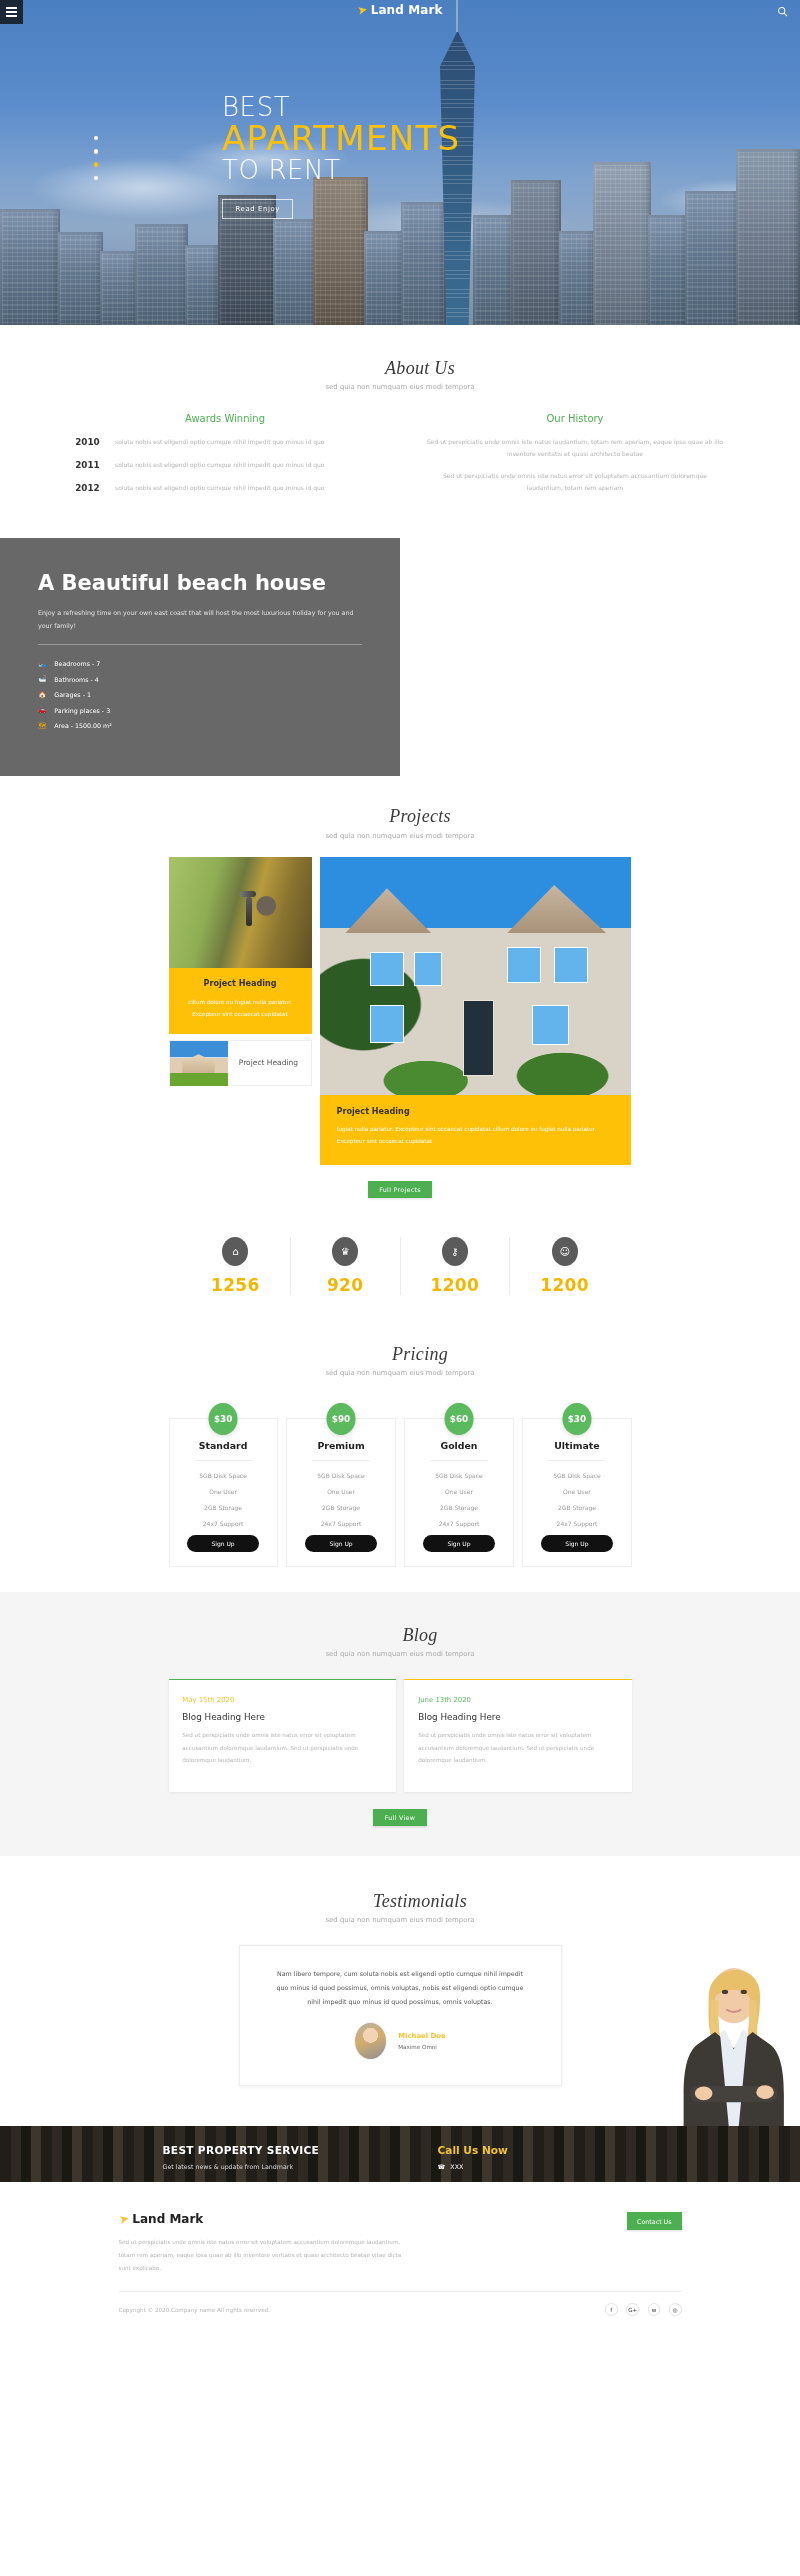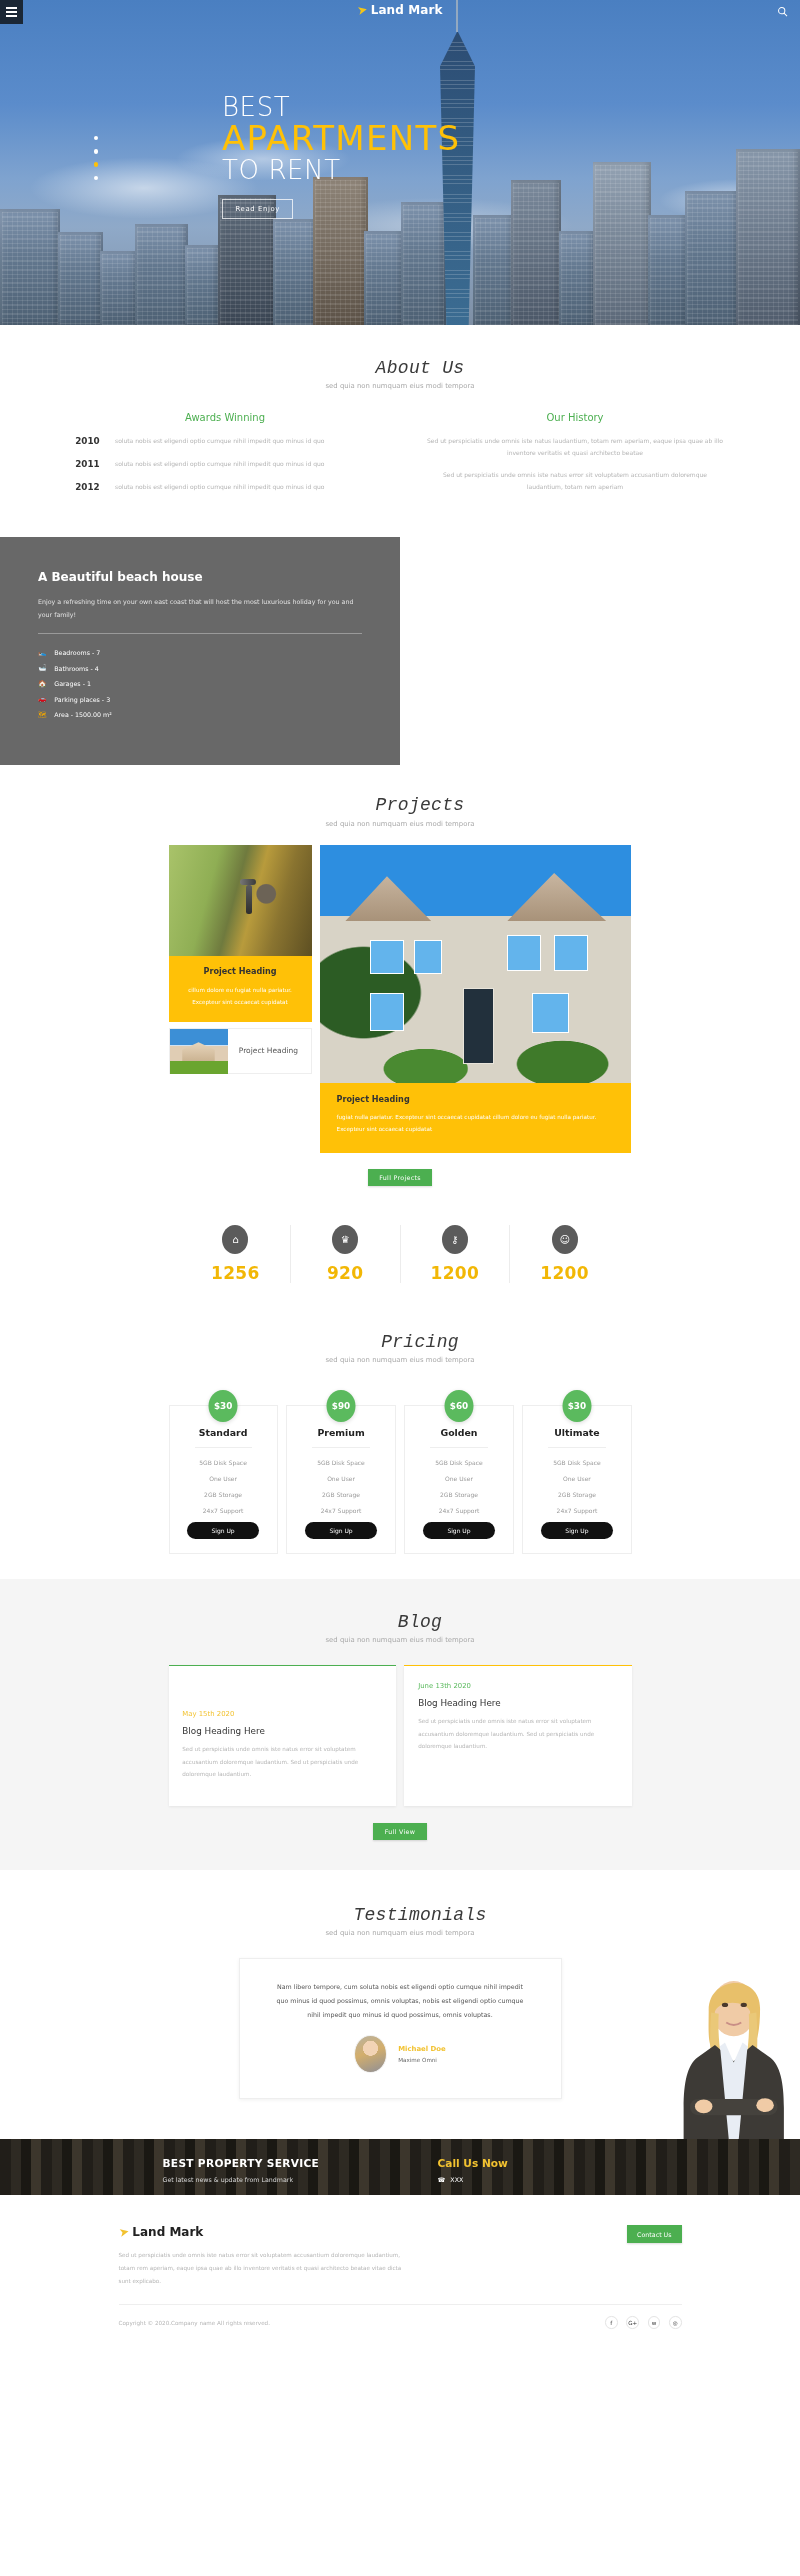--- a/index.html
+++ b/index.html
@@ -90,21 +90,21 @@
   .dots { position: absolute; left: 94px; top: 136px; z-index: 16; }
   .dots span {
     display: block; width: 4.4px; height: 4.4px; border-radius: 50%;
     background: #fff; margin-bottom: 8.8px; cursor: pointer;
   }
   .dots span.on { background: #FFC107; }
 
   
   .sec-head { text-align: center; }
   .sec-head h2 {
-    font-family: Liberation Mono, monospace;
+    font-family: Liberation Serif, serif;
     font-style: italic; font-weight: 400; font-size: 18px; color: #3a3a3a;
     letter-spacing: 0.3px;
     padding-left: 40px;
   }
   .sec-head p { font-size: 6.9px; color: #a9a9a9; margin-top: 4.4px; }
 
   
   .about { padding: 32.5px 0 25px; }
   .about-cols {
     width: 650px; margin: 22.5px auto 0; display: flex; gap: 50px;
@@ -117,21 +117,21 @@
   .award-row { display: flex; gap: 15px; margin-bottom: 11.3px; align-items: center; }
   .award-year { font-size: 8.8px; color: #333; font-weight: 600; width: 25px; flex: none; }
   .award-txt { font-size: 6px; color: #b4b4b4; line-height: 2.0; }
   .hist-p { font-size: 6px; color: #b4b4b4; line-height: 2.0; margin-bottom: 10px; }
 
   
   .beach {
     width: 400px; background: #686868; color: #fff;
     padding: 32.5px 38px 39px; margin-top: 7.5px;
   }
-  .beach h2 { font-size: 12px; font-weight: 600; font-family: "DejaVu Sans", sans-serif; }
+  .beach h2 { font-size: 21px; font-weight: 600; font-family: "DejaVu Sans", sans-serif; }
   .beach .lead { font-size: 6.3px; color: #e2e2e2; line-height: 2.1; margin-top: 11.3px; }
   .beach hr { border: 0; border-top: 0.6px solid #9a9a9a; margin: 11.3px 0 15px; }
   .feat { display: flex; align-items: center; gap: 7.5px; margin-bottom: 7.5px; font-size: 6.3px; }
   .feat .ic { color: #F0A500; font-size: 6.9px; width: 8.8px; display:inline-block; }
 
   
   .projects { padding: 30px 0 15px; }
   .proj-grid {
     width: 463px; margin: 17.5px auto 0; display: flex; gap: 8.8px; align-items: flex-start;
   }
@@ -244,21 +244,21 @@
     font-family: "DejaVu Sans", sans-serif;
   }
 
   
   .blog { background: #f5f5f5; padding: 32.5px 0 30px; }
   .blog-grid { width: 463px; margin: 21px auto 0; display: flex; gap: 8.8px; }
   .blog-card { flex: 1; background: #fff; padding: 16.3px 13.8px 26px; box-shadow: 0 0.6px 2.5px rgba(0,0,0,.07); }
   .blog-card.g { border-top: 1.9px solid #4CAF50; }
   .blog-card.y { border-top: 1.9px solid #FFC107; }
   .blog-date { font-size: 6.9px; margin-bottom: 7.5px; font-weight: 500; }
-  .blog-date.y { color: #F2C230; margin-top: 28px; }
+  .blog-date.y { color: #F2C230; }
   .blog-date.g { color: #5BBA5E; }
   .blog-card h4 { font-size: 8.8px; color: #333; font-weight: 500; margin-bottom: 7.5px; }
   .blog-card p { font-size: 5.6px; color: #b5b5b5; line-height: 2.2; }
 
   
   .testi { padding: 35px 0 40px; position: relative; }
   .testi-card {
     width: 323px; margin: 21px auto 0; background: #fff; border: 0.6px solid #eee;
     padding: 21px 32.5px 25px; box-shadow: 0 1.3px 3.8px rgba(0,0,0,.06);
   }

